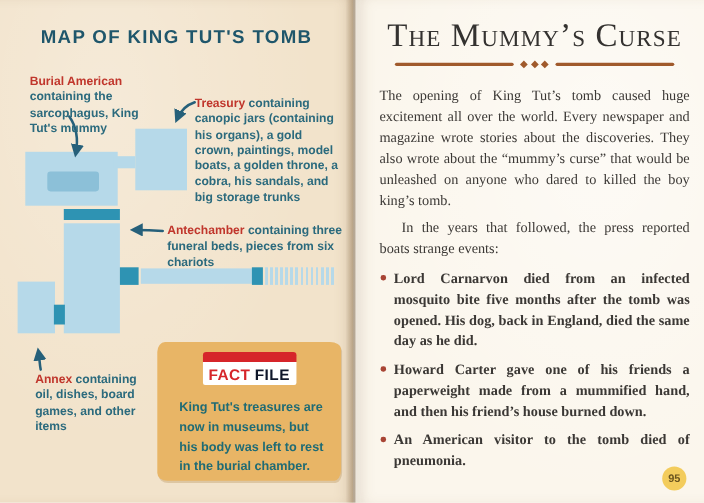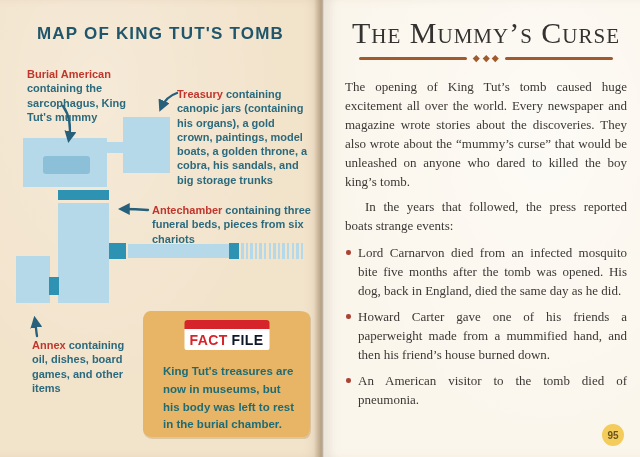--- a/index.html
+++ b/index.html
@@ -80,21 +80,21 @@
     text-align: center; font-variant: small-caps; font-size: 30px;
     letter-spacing: 1px; color: #343230; font-weight: 500; line-height: 1.1;
   }
   .divider { display: flex; align-items: center; justify-content: center; gap: 7px; margin-top: 7px; }
   .divider .line { width: 108px; height: 3px; background: #a05a2c; border-radius: 2px; }
   .divider .dots { display: flex; gap: 5px; }
   .divider .dot { width: 4.5px; height: 4.5px; background: #a05a2c; transform: rotate(45deg); }
   .body-text { margin-top: 16px; font-size: 13px; line-height: 19px; text-align: justify; }
   .body-text p.indent { text-indent: 20px; margin-top: 6px; }
   .curse-list { list-style: none; margin-top: 8px; }
-  .curse-list li { position: relative; padding-left: 13px; margin-bottom: 7px; text-align: justify; }
+  .curse-list li { position: relative; padding-left: 13px; margin-bottom: 7px; text-align: justify; font-weight: bold; }
   .curse-list .dot {
     position: absolute; left: 1px; top: 7.5px; width: 4.5px; height: 4.5px;
     border-radius: 50%; background: #a84434;
   }
   .page-num {
     position: absolute; right: 16px; bottom: 11px; width: 22px; height: 22px;
     border-radius: 50%; background: #f3cc5c;
     display: flex; align-items: center; justify-content: center;
     font-family: "Liberation Sans", sans-serif; font-size: 10px; font-weight: 700; color: #6b551f;
   }

